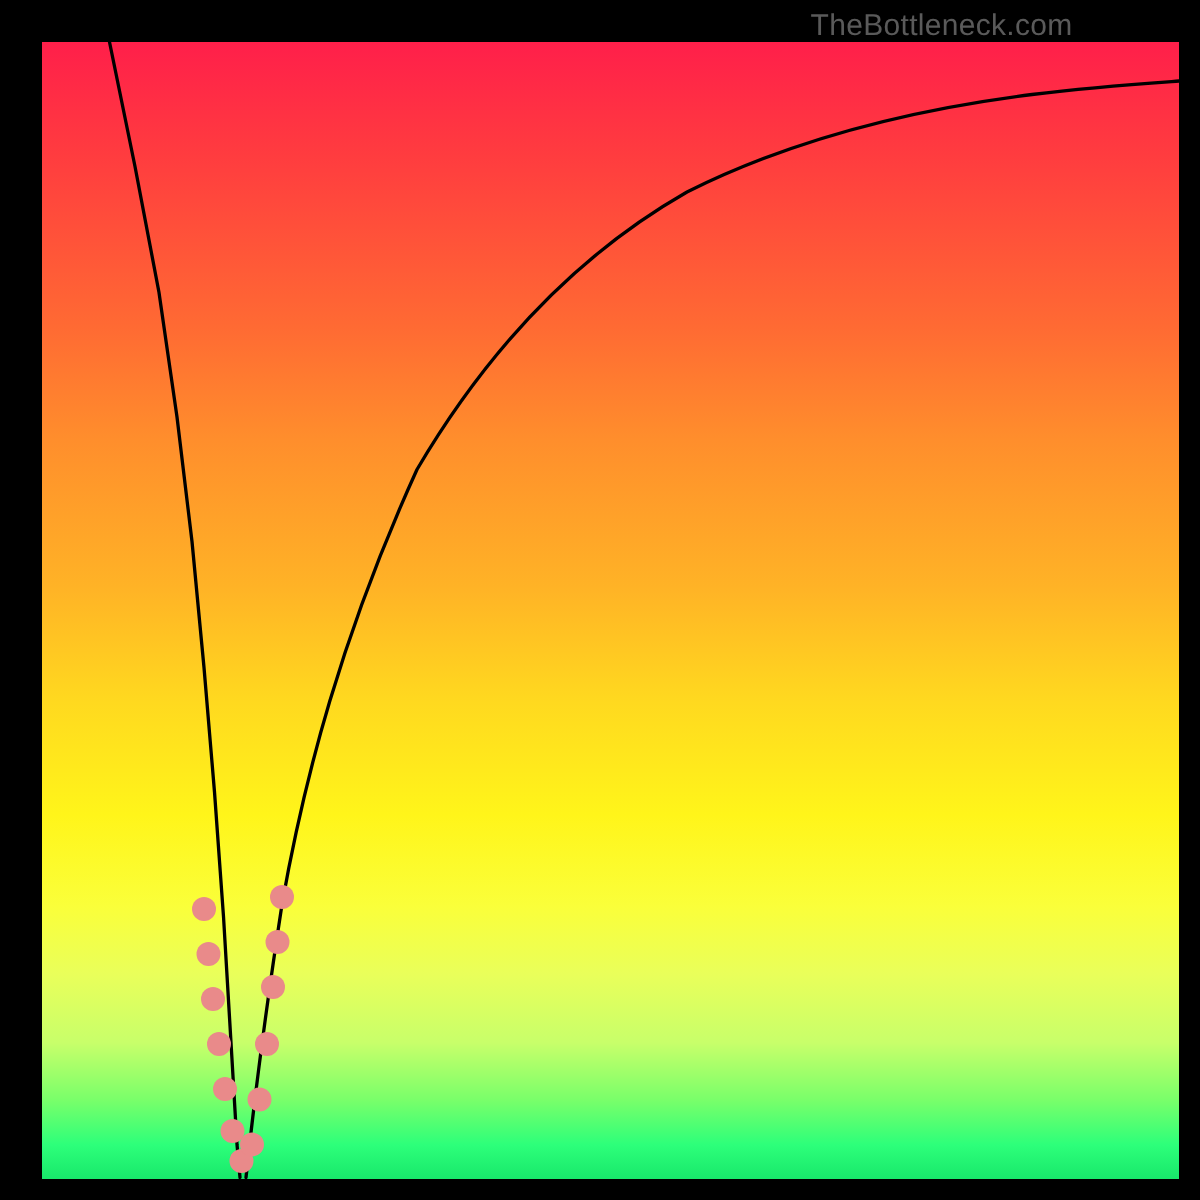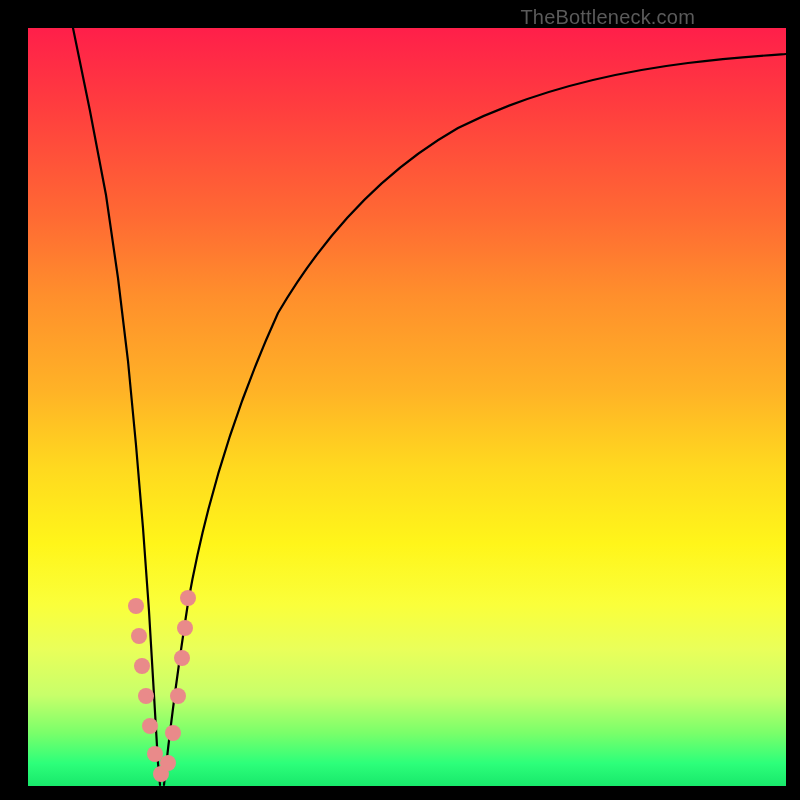--- a/index.html
+++ b/index.html
@@ -11,20 +11,21 @@
     overflow: hidden;
     font-family: Arial, Helvetica, sans-serif;
   }
   .frame {
     position: absolute;
     left: 0;
     top: 0;
     width: 705px;
     height: 800px;
     background: #000;
+    padding-left: 20px;
   }
   .plot-area {
     position: absolute;
     left: 28px;
     top: 28px;
     width: 758px;
     height: 758px;
     
     background: linear-gradient(to bottom,
       #ff1f4a 0%,

